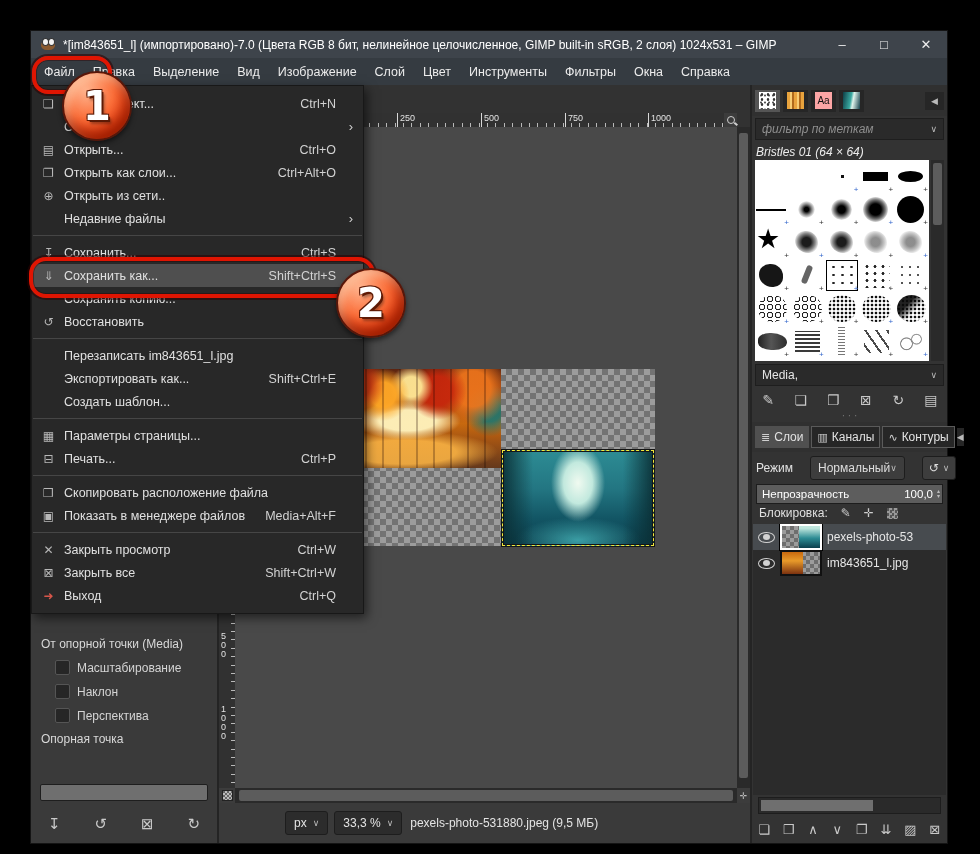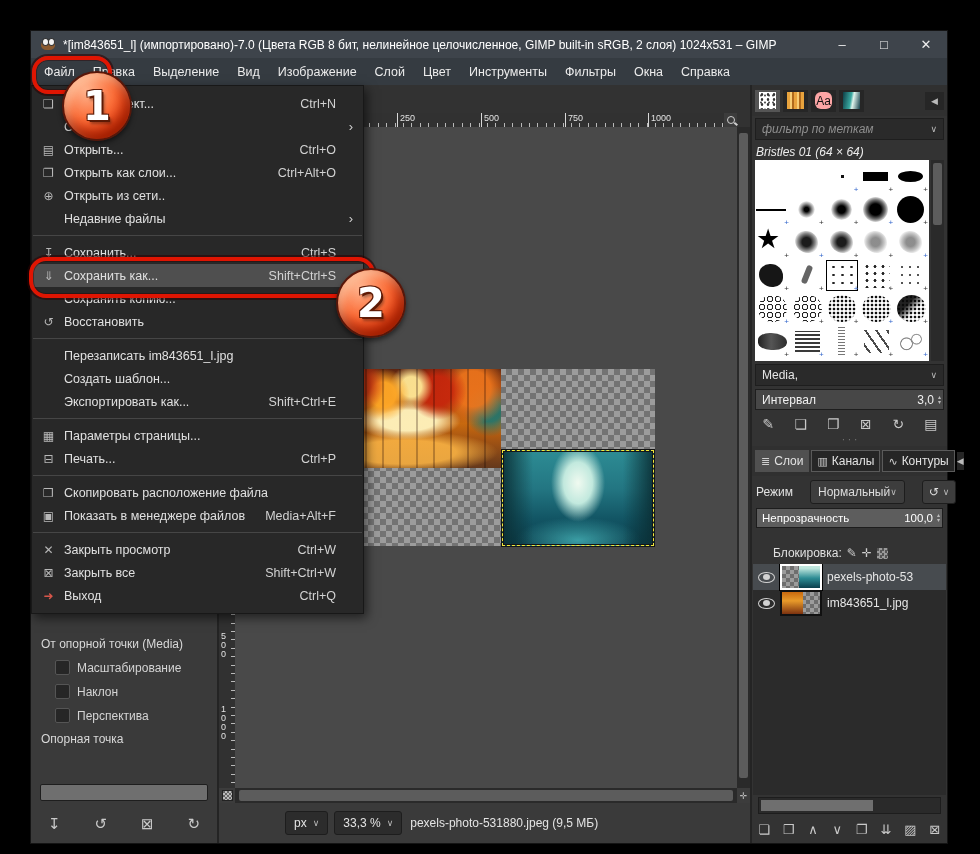--- a/index.html
+++ b/index.html
@@ -107,21 +107,21 @@
 
   
   .dock-tabs{height:27px;display:flex;align-items:center;gap:3px;padding:2px 3px;background:#303030;}
   .dtab{width:25px;height:22px;background:#262626;display:flex;align-items:center;justify-content:center;}
   .dtab.active{background:#555;}
   .sw{width:17px;height:17px;}
   .sw-brush{background:#fff;background-image:
       radial-gradient(circle,#333 1px,transparent 1.6px),radial-gradient(circle,#555 .8px,transparent 1.3px);
       background-size:6px 5px,4px 7px;}
   .sw-pattern{background:repeating-linear-gradient(90deg,#e8a33d 0 3px,#f7cd74 3px 5px,#b06a1c 5px 7px);}
-  .sw-font{background:#fca5a5;color:#111;font-size:12px;display:flex;align-items:center;justify-content:center;border-radius:6px;}
+  .sw-font{background:#fca5a5;color:#111;font-size:10px;display:flex;align-items:center;justify-content:center;}
   .sw-grad{background:linear-gradient(100deg,#0d3e46,#3aa8a0 45%,#e0f4ec 58%,#16424d);}
   .dock-menu-btn{margin-left:auto;width:19px;height:18px;background:#262626;color:#b9b9b9;
                  font-size:9px;display:flex;align-items:center;justify-content:center;}
   .filter-row{height:20px;background:#2a2a2a;border:1px solid #1e1e1e;margin:2px 3px;
               display:flex;align-items:center;padding:0 6px;color:#8f8f8f;font-style:italic;}
   .filter-row .sb-chev{margin-left:auto;}
   .brush-name{font-style:italic;color:#ececec;padding:3px 4px 1px;}
   .brush-area{height:201px;margin:0 3px;display:flex;}
   .brush-grid{flex:1;background:#fff;display:grid;grid-template-columns:repeat(5,1fr);
               grid-auto-rows:33px;overflow:hidden;}
@@ -190,21 +190,21 @@
   .mode-row{display:flex;align-items:center;gap:17px;padding:4px 4px 3px;}
   .mode-label{color:#e2e2e2;}
   .mode-select{flex:1;display:flex;align-items:center;justify-content:flex-start;
                background:#3d3d3d;border:1px solid #1d1d1d;border-radius:3px;padding:4px 7px;}
   .reset-btn{display:flex;align-items:center;gap:4px;background:#3d3d3d;border:1px solid #1d1d1d;
              border-radius:3px;padding:4px 6px;color:#ddd;}
   .opacity-row{height:18px;margin:1px 4px;background:#5d5d5d;border:1px solid #1d1d1d;
                display:flex;align-items:center;justify-content:space-between;
                padding:0 2px 0 5px;color:#fff;font-size:11.5px;}
   .opacity-row .ov{margin-left:auto;}
-  .lock-row{display:flex;align-items:center;gap:5px;padding:17px 7px 4px;color:#e0e0e0;margin-left:14px;}
+  .lock-row{display:flex;align-items:center;gap:13px;padding:1px 7px 4px;color:#e0e0e0;}
   .lock-ico{color:#cfcfcf;font-size:12px;}
   .lock-alpha{width:11px;height:11px;background:repeating-conic-gradient(#999 0% 25%,#555 0% 50%);
               background-size:5px 5px;}
   .layers-list{flex:1;background:#2b2b2b;margin:0 1px;overflow:hidden;}
   .layer-row{height:26px;display:flex;align-items:center;gap:7px;padding:0 5px;color:#e6e6e6;}
   .layer-row.selected{background:#474b4f;}
   .eye{width:15px;height:9px;border:1px solid #d2d2d2;border-radius:50%;position:relative;flex:none;}
   .eye::after{content:'';position:absolute;left:4px;right:4px;top:1.5px;bottom:1.5px;
               background:#d2d2d2;border-radius:50%;}
   .thumb{width:38px;height:22px;flex:none;position:relative;
@@ -419,28 +419,20 @@
           <div class="bc s-sketch"></div>
         </div>
         <div class="brush-scroll">
             <div class="bs-thumb"></div>
           </div>
       </div>
       <div class="media-row">
         <span>Media,</span>
         <span class="sb-chev">∨</span>
       </div>
-      <div class="spacing-row">
-        <span>Интервал</span>
-        <span class="val">3,0</span>
-        <span class="spin">
-            <span>▴</span>
-            <span>▾</span>
-          </span>
-      </div>
       <div class="dock-toolbar">
 
       <span class="tbi">✎</span>
           <span class="tbi">❏</span>
           <span class="tbi">❐</span>
           <span class="tbi">⊠</span>
           <span class="tbi">↻</span>
           <span class="tbi">▤</span>
         </div>
       <div class="dots-handle">· · ·</div>
@@ -593,28 +585,28 @@
         
       </div>
       <div class="mrow">
         <span class="micon"></span>
         <span class="mlabel">Перезаписать im843651_l.jpg</span>
         <span class="mshort"></span>
         <span class="marrow"></span>
       </div>
       <div class="mrow">
         <span class="micon"></span>
-        <span class="mlabel">Создать шаблон...</span>
-        <span class="mshort"></span>
-        <span class="marrow"></span>
-      </div>
-      <div class="mrow">
-        <span class="micon"></span>
         <span class="mlabel">Экспортировать как...</span>
         <span class="mshort">Shift+Ctrl+E</span>
+        <span class="marrow"></span>
+      </div>
+      <div class="mrow">
+        <span class="micon"></span>
+        <span class="mlabel">Создать шаблон...</span>
+        <span class="mshort"></span>
         <span class="marrow"></span>
       </div>
       <div class="mrow sep">
         
         
         
         
       </div>
       <div class="mrow">
         <span class="micon">▦</span>

